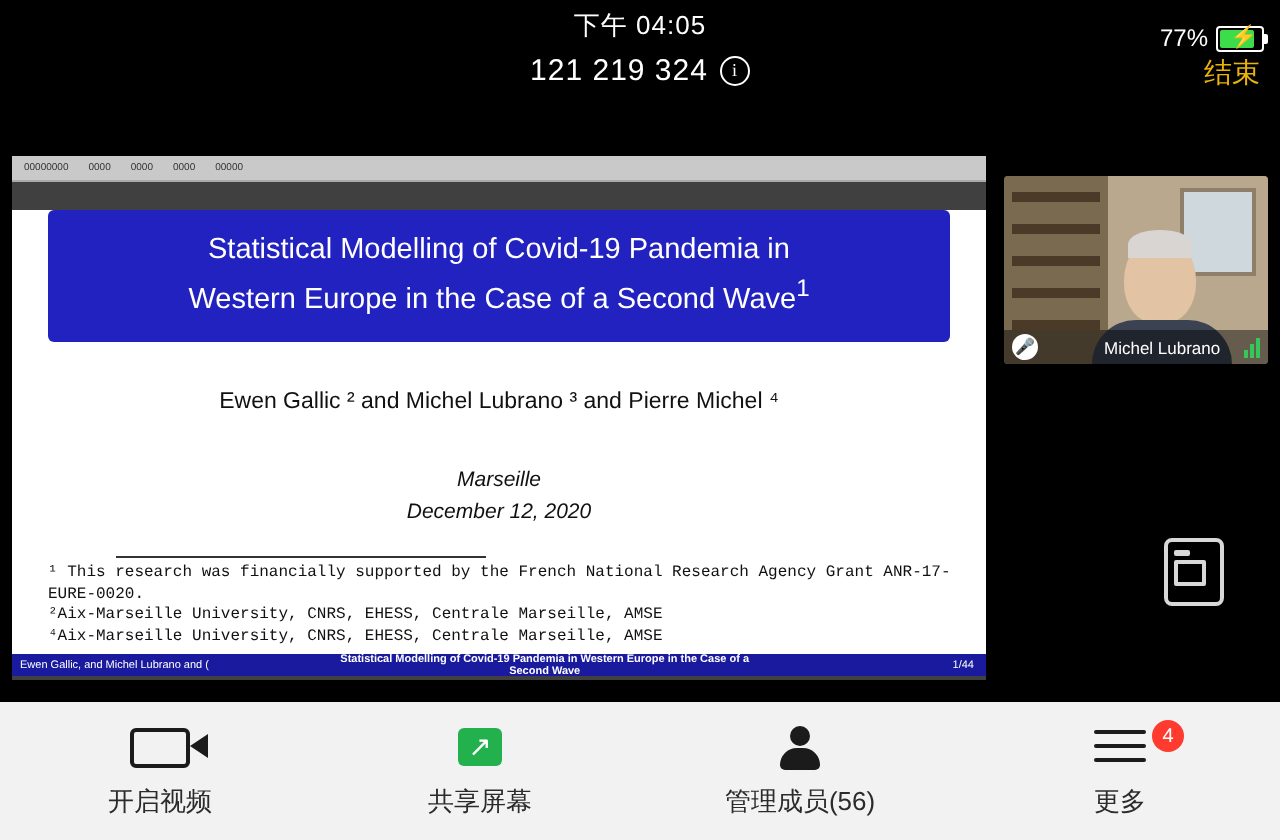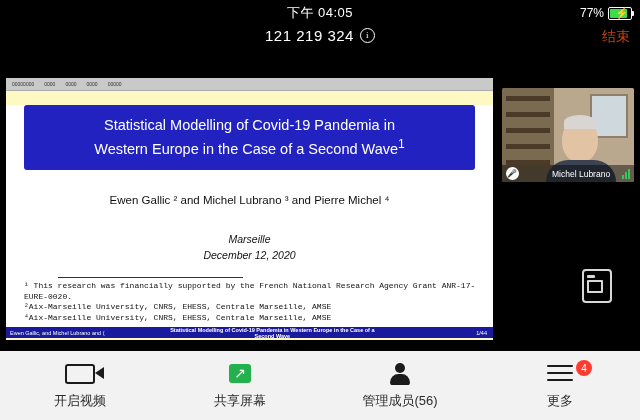--- a/index.html
+++ b/index.html
@@ -13,21 +13,21 @@
 
   
   .statusbar{
     position:absolute;top:0;left:0;width:640px;height:26px;
     display:flex;align-items:center;justify-content:center;
     color:#fff;font-size:13px;
   }
   .statusbar .time{font-size:13px;letter-spacing:.5px;}
   .statusbar .right{
     position:absolute;right:8px;top:0;height:26px;
-    display:flex;align-items:center;gap:4px;font-size:12px;
+    display:flex;align-items:flex-end;gap:4px;font-size:12px;
   }
   .batt{
     width:22px;height:11px;border:1px solid #fff;border-radius:2px;
     position:relative;display:inline-block;
   }
   .batt:after{
     content:"";position:absolute;right:-3px;top:3px;width:2px;height:5px;
     background:#fff;border-radius:0 1px 1px 0;
   }
   .batt i{
@@ -45,29 +45,29 @@
     font-size:15px;letter-spacing:.5px;color:#fff;margin-top:1px;
     display:inline-flex;align-items:center;gap:6px;
   }
   .info-i{
     width:13px;height:13px;border:1px solid #fff;border-radius:50%;
     font-size:9px;line-height:12px;text-align:center;display:inline-block;
     font-family:"Liberation Serif", serif;
   }
   .timer{font-size:11px;color:#c9c9c9;margin-top:3px;}
   .endbtn{
-    position:absolute;right:10px;top:28px;color:#c2410c;font-size:14px;
+    position:absolute;right:10px;top:28px;color:#eab308;font-size:14px;
   }
 
   
   .stage{
     position:absolute;top:74px;left:0;width:640px;height:277px;background:#000;
   }
   .shared{
-    position:absolute;left:6px;top:4px;width:487px;height:262px;background:#fef9c3;
+    position:absolute;left:6px;top:4px;width:487px;height:262px;background:#404040;
     overflow:hidden;
   }
   .ppt-chrome{
     height:12px;background:#c9c9c9;border-bottom:1px solid #aaa;
     display:flex;align-items:center;gap:10px;padding:0 6px;
     font-size:5px;color:#333;
   }
   .ppt-chrome span{display:inline-block;}
   .slide{
     position:relative;height:233px;background:#fff;padding:0 10px;

